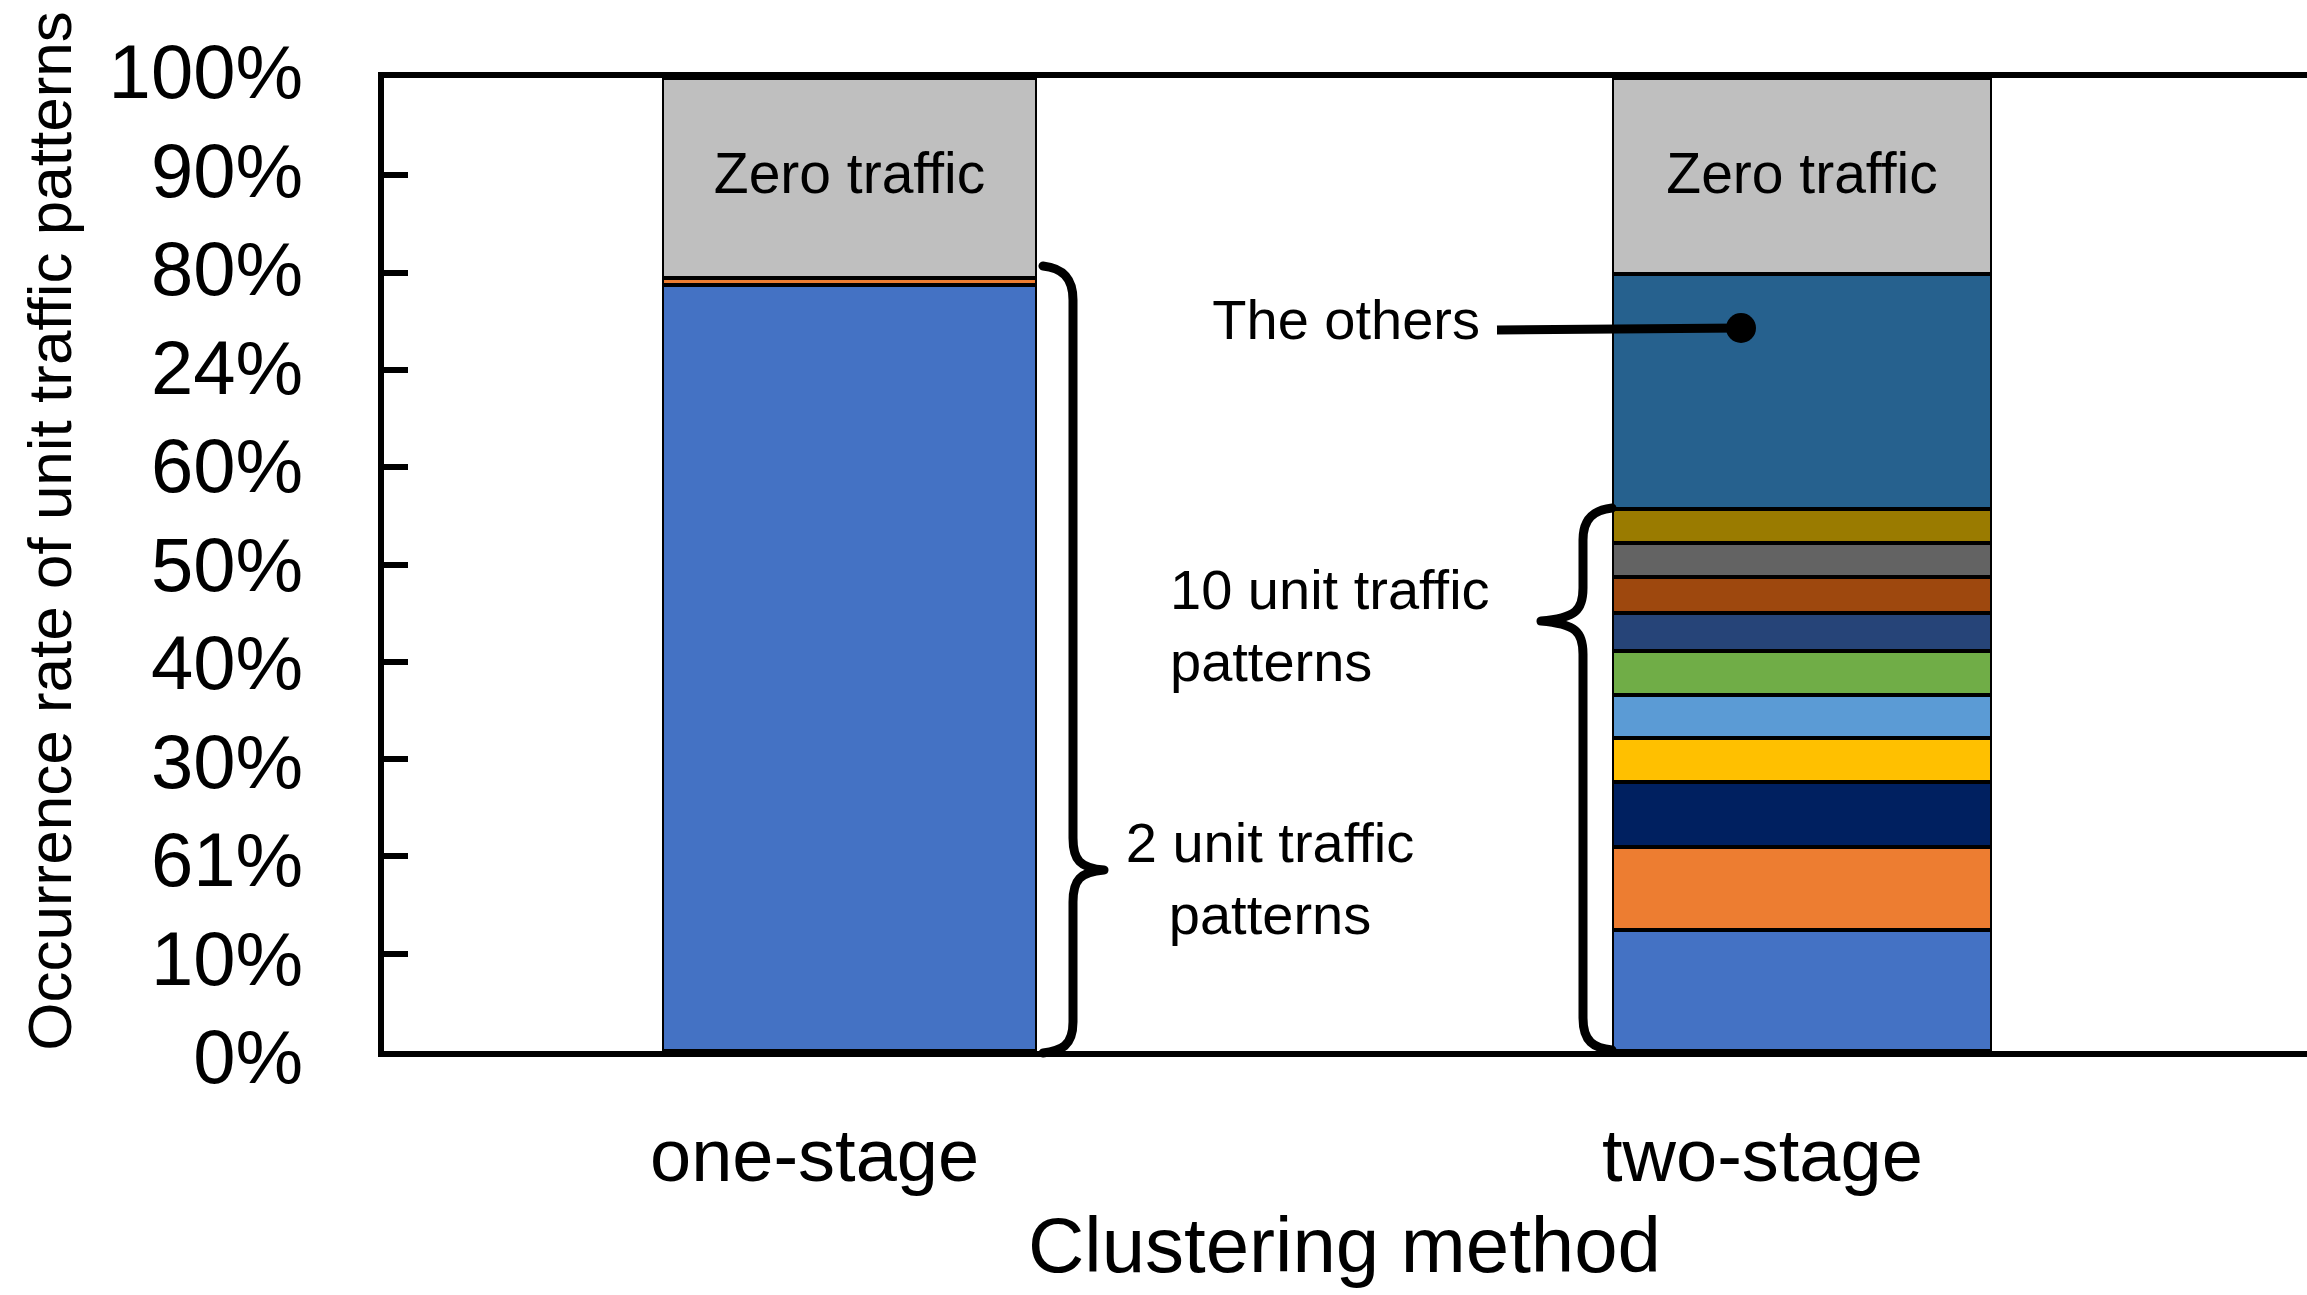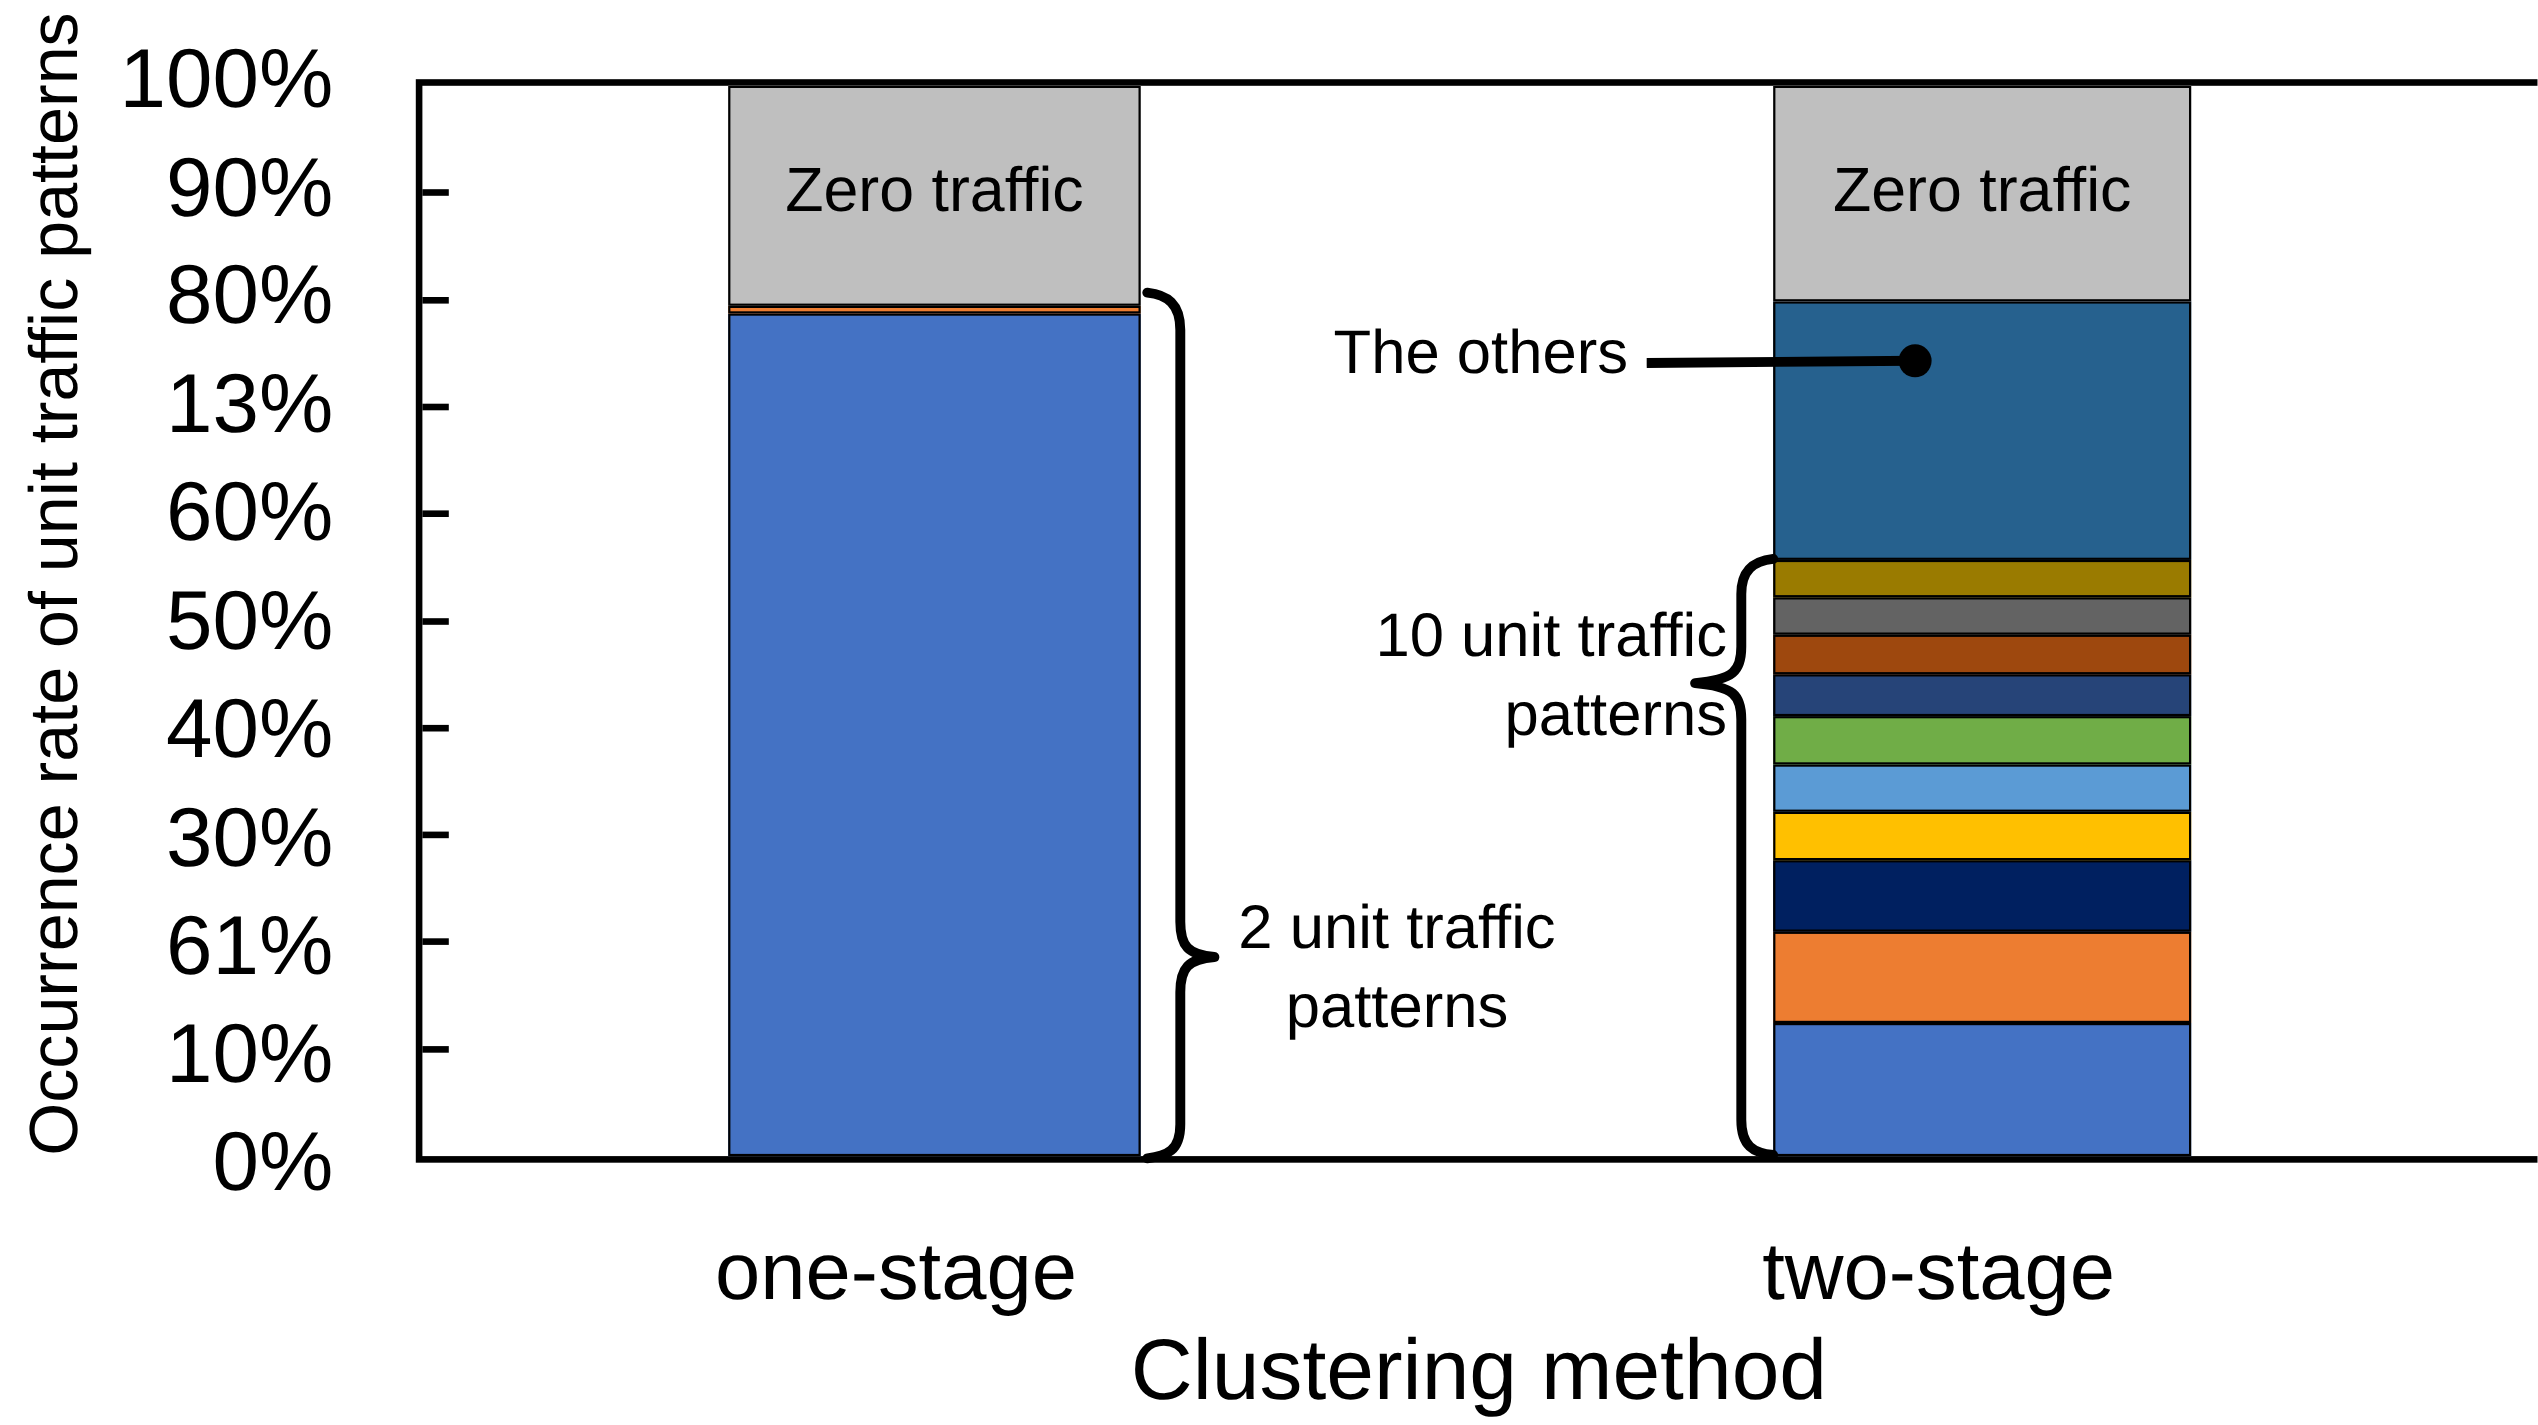--- a/index.html
+++ b/index.html
@@ -45,21 +45,21 @@
   }
   .x-cat-label{
     position:absolute;top:1118px;width:400px;text-align:left;
     font-size:74px;line-height:76px;white-space:nowrap;
   }
   .x-cat-label.cat0{left:650px;}
   .x-cat-label.cat1{left:1602px;}
   
   .annotation{position:absolute;font-size:56px;line-height:72px;white-space:pre-line;}
   #ann-the-others{left:1140px;top:289px;width:340px;text-align:right;line-height:62px;}
-  #ann-ten-unit{left:1170px;top:541px;width:400px;text-align:right;}
+  #ann-ten-unit{left:1170px;top:554px;width:400px;text-align:left;}
   #ann-two-unit{left:1070px;top:807px;width:400px;text-align:center;}
   #overlay{position:absolute;left:0;top:0;width:2307px;height:1295px;pointer-events:none;}
 </style>
 </head>
 <body>
 
 <div id="canvas">
 
   <div id="plot">
       <div class="tick" style="top: calc(10% - 3px);"></div>
@@ -93,21 +93,21 @@
         <div class="segment" style="bottom: 79.9%; height: 20.1%; background: rgb(191, 191, 191);">
           <div class="seg-label">Zero traffic</div>
         </div>
       </div>
     </div>
 
   <div id="y-tick-labels">
       <div class="y-tick-label" style="top: 34px;">100%</div>
       <div class="y-tick-label" style="top: 132.5px;">90%</div>
       <div class="y-tick-label" style="top: 231px;">80%</div>
-      <div class="y-tick-label" style="top: 329.5px;">13%</div>
+      <div class="y-tick-label" style="top: 329.5px;">24%</div>
       <div class="y-tick-label" style="top: 428px;">60%</div>
       <div class="y-tick-label" style="top: 526.5px;">50%</div>
       <div class="y-tick-label" style="top: 625px;">40%</div>
       <div class="y-tick-label" style="top: 723.5px;">30%</div>
       <div class="y-tick-label" style="top: 822px;">61%</div>
       <div class="y-tick-label" style="top: 920.5px;">10%</div>
       <div class="y-tick-label" style="top: 1019px;">0%</div>
     </div>
 
   <div id="y-axis-title">Occurrence rate of unit traffic patterns</div>

